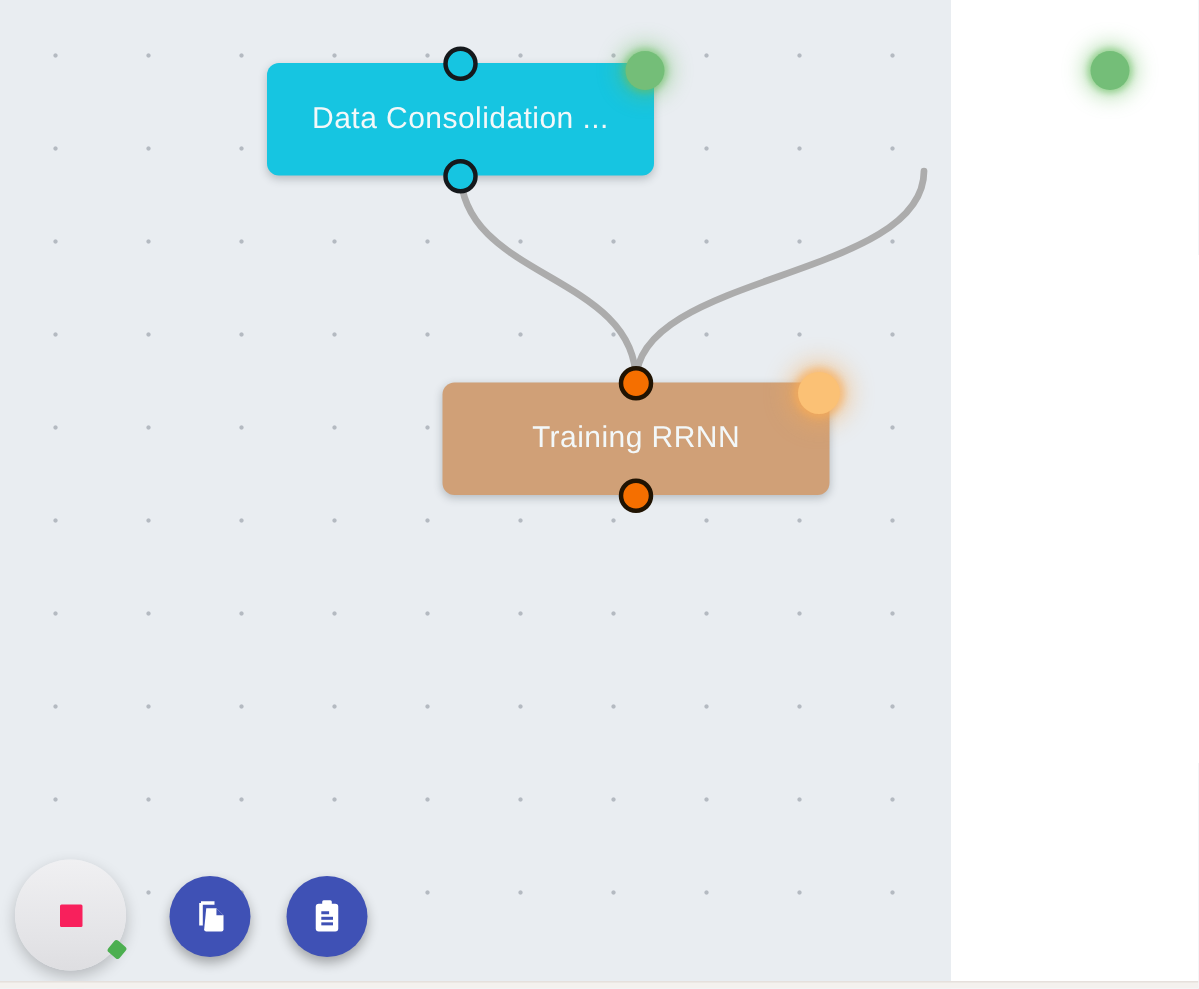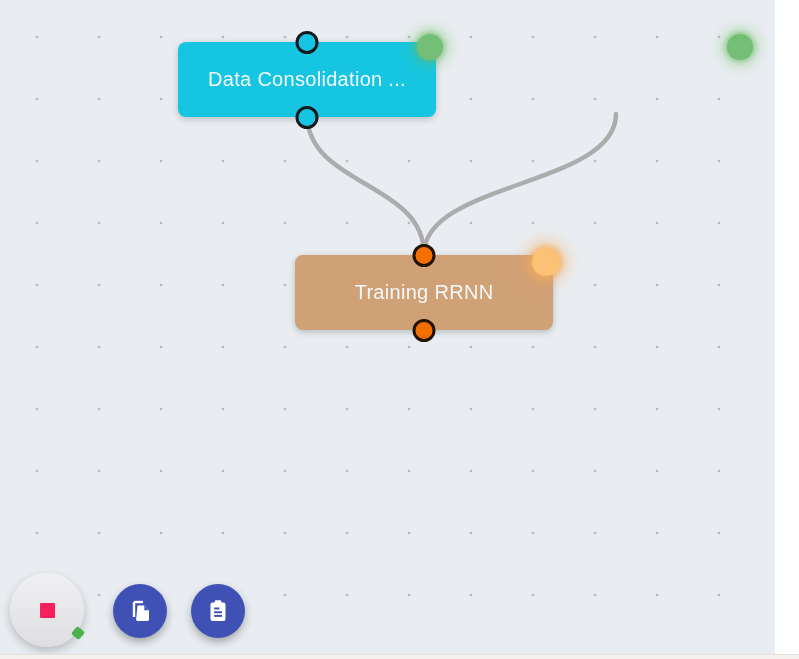--- a/index.html
+++ b/index.html
@@ -1,21 +1,21 @@
 <!DOCTYPE html>
 <html><head>
 <meta charset="utf-8">
 <style>
   * { margin: 0; padding: 0; box-sizing: border-box; }
   html, body { width: 799px; height: 659px; overflow: hidden; }
   body { font-family: "Liberation Sans", "DejaVu Sans", sans-serif; }
 
   .canvas {
     position: relative;
-    width: 775px; height: 659px;
+    width: 634px; height: 659px;
     background-color: #E9EDF1;
     background-image: radial-gradient(circle, #b4bac1 1.1px, rgba(180,186,193,0) 1.7px);
     background-size: 62px 62px;
     background-position: 6px 6px;
   }
 
   .edges-layer { position: absolute; inset: 0; width: 799px; height: 659px; }
   .edge { fill: none; stroke: #ACACAC; stroke-width: 4.5; stroke-linecap: round; }
 
   .node {

